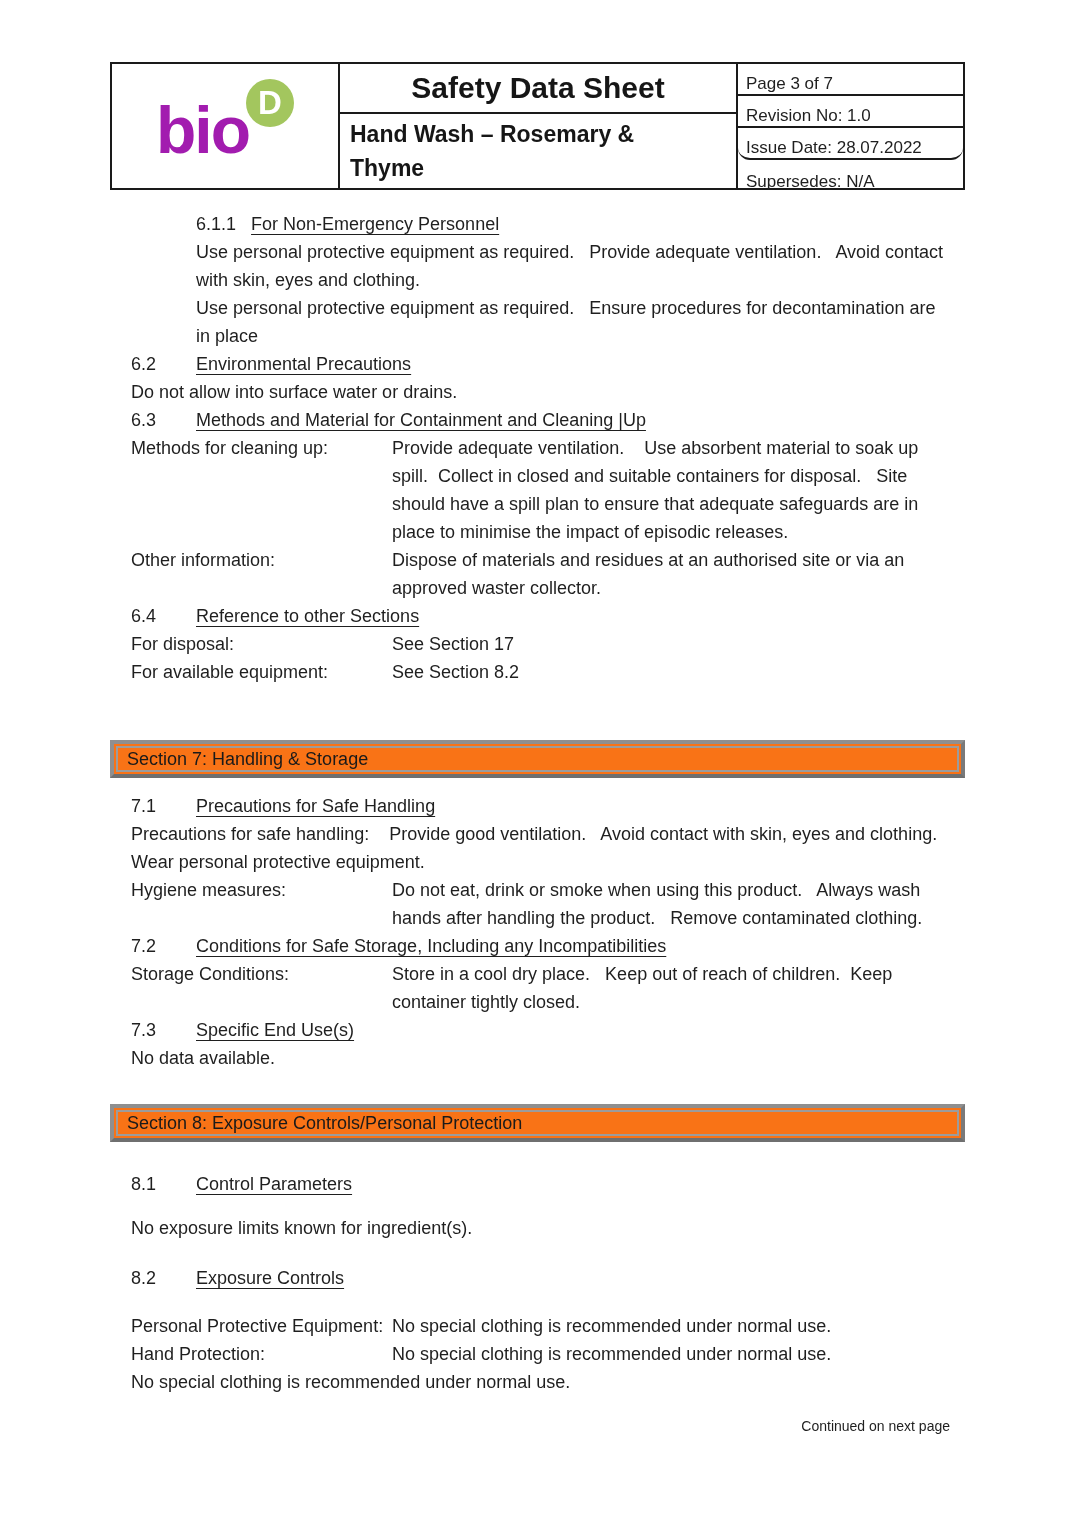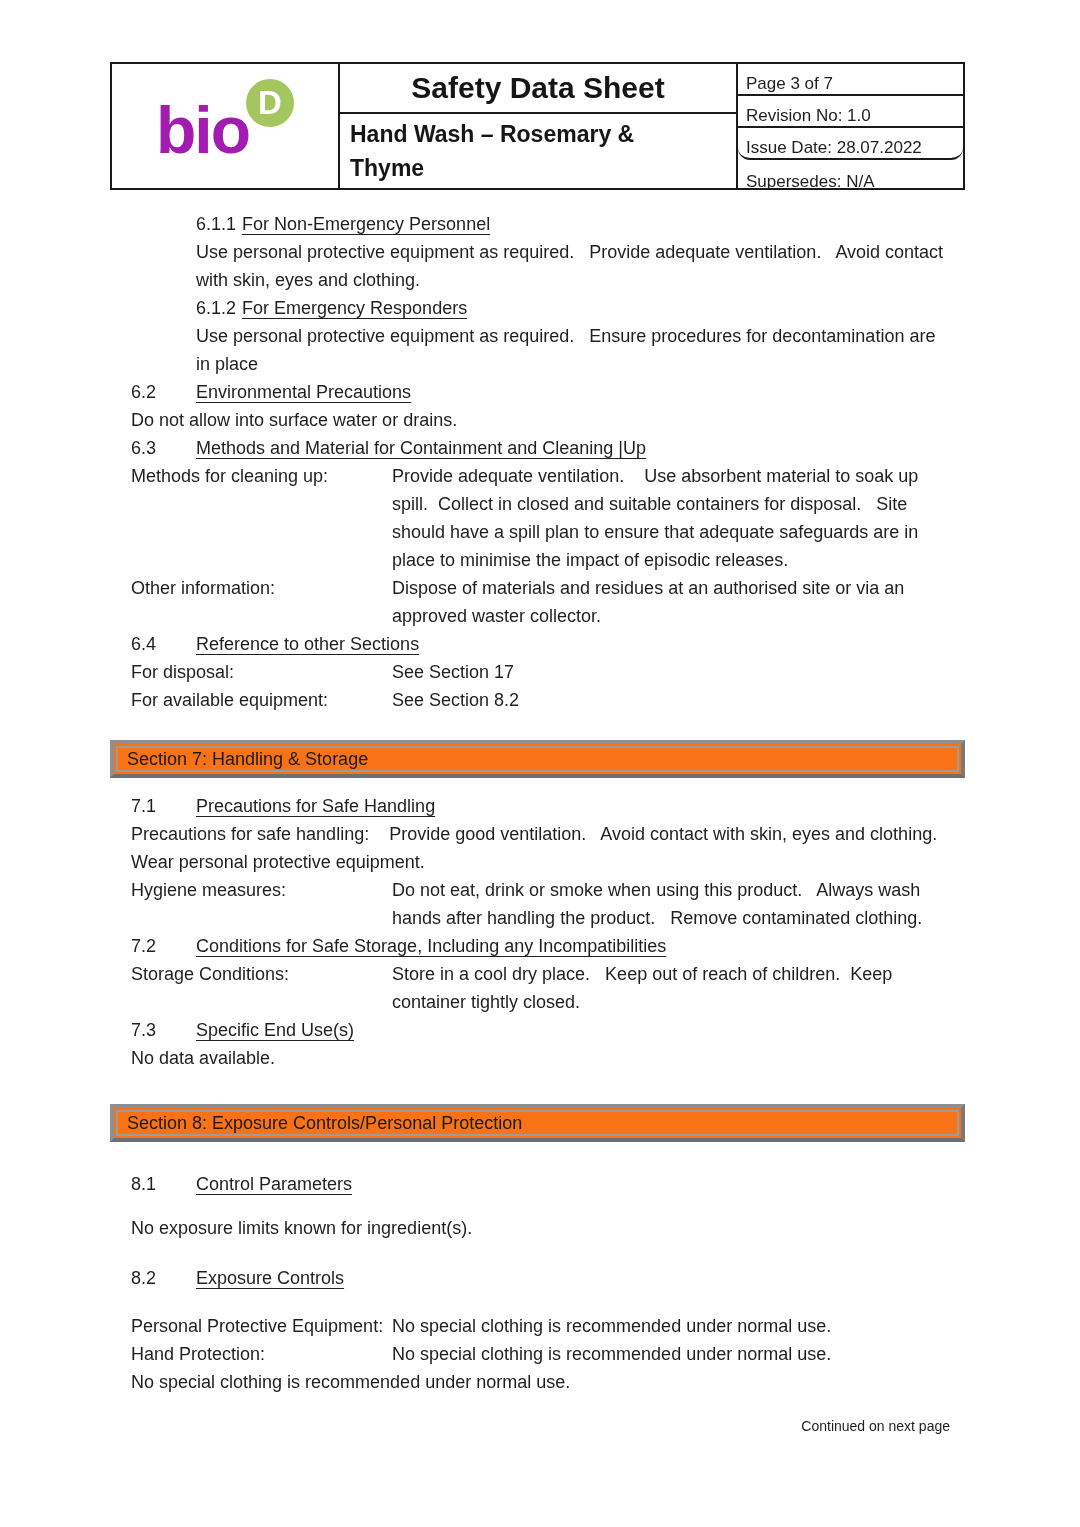--- a/index.html
+++ b/index.html
@@ -104,21 +104,21 @@
   .group-7 { top: 792px; }
   .group-8 { top: 1170px; }
 
   .h-row { display: flex; }
   .h-num { width: 65px; flex-shrink: 0; }
   .h-title {
     text-decoration: underline;
     text-underline-offset: 4px;
   }
   .h-row.sub { padding-left: 65px; }
-  .h-row.sub .h-num { width: auto; margin-right: 6px; }
+  .h-row.sub .h-num { width: auto; margin-right: 15px; }
 
   .para { white-space: pre-wrap; }
   .para.indent { padding-left: 65px; }
 
   .lv-row { display: flex; }
   .lv-label { width: 261px; flex-shrink: 0; }
   .lv-value { flex: 1; white-space: pre-wrap; }
 
   .mt16 { margin-top: 16px; }
   .mt20 { margin-top: 20px; }
@@ -179,24 +179,20 @@
   </div>
 </div>
 
 <div class="content group-6">
   <div class="h-row sub">
     <span class="h-num">6.1.1</span>
     <span class="h-title">For Non-Emergency Personnel</span>
   </div>
   <div class="para indent">Use personal protective equipment as required.   Provide adequate ventilation.   Avoid contact with skin, eyes and clothing.</div>
 
-  <div class="h-row sub">
-    <span class="h-num">6.1.2</span>
-    <span class="h-title">For Emergency Responders</span>
-  </div>
   <div class="para indent">Use personal protective equipment as required.   Ensure procedures for decontamination are in place</div>
 
   <div class="h-row">
     <span class="h-num">6.2</span>
     <span class="h-title">Environmental Precautions</span>
   </div>
   <div class="para">Do not allow into surface water or drains.</div>
 
   <div class="h-row">
     <span class="h-num">6.3</span>

